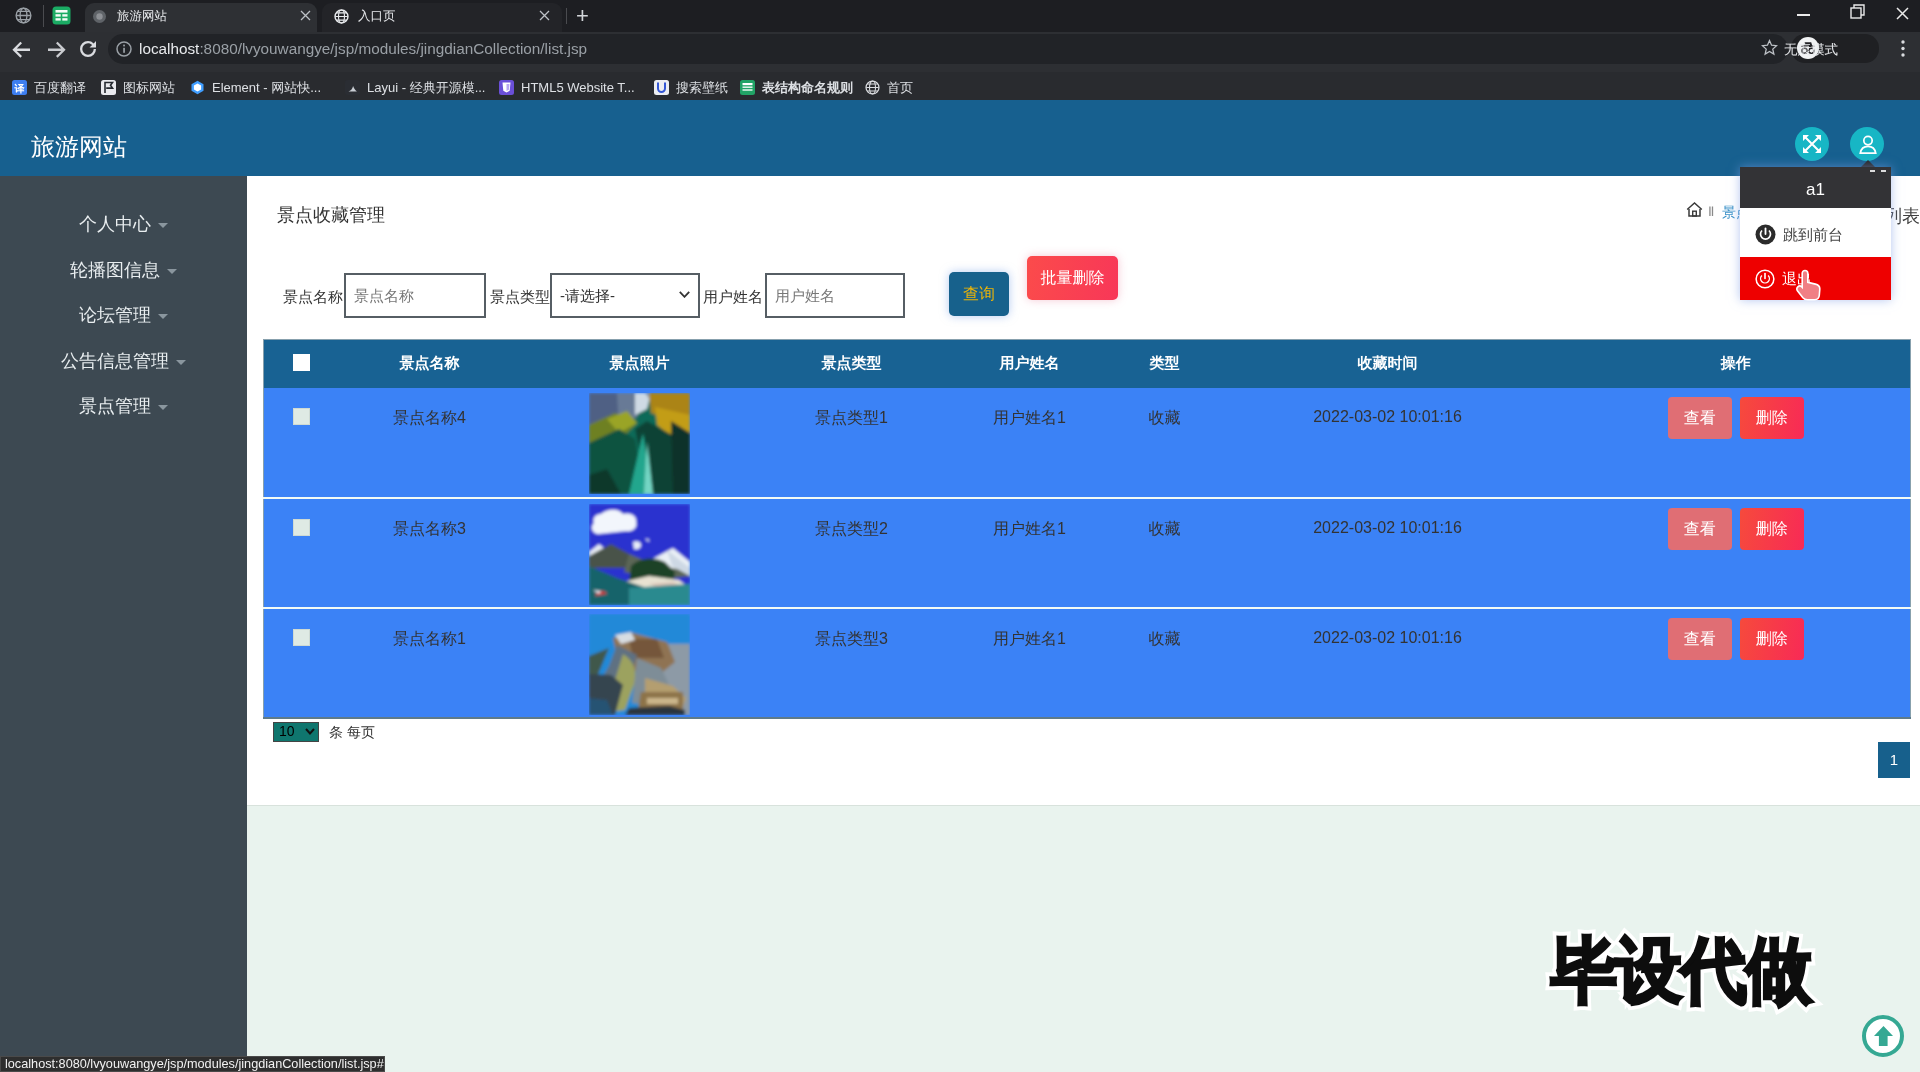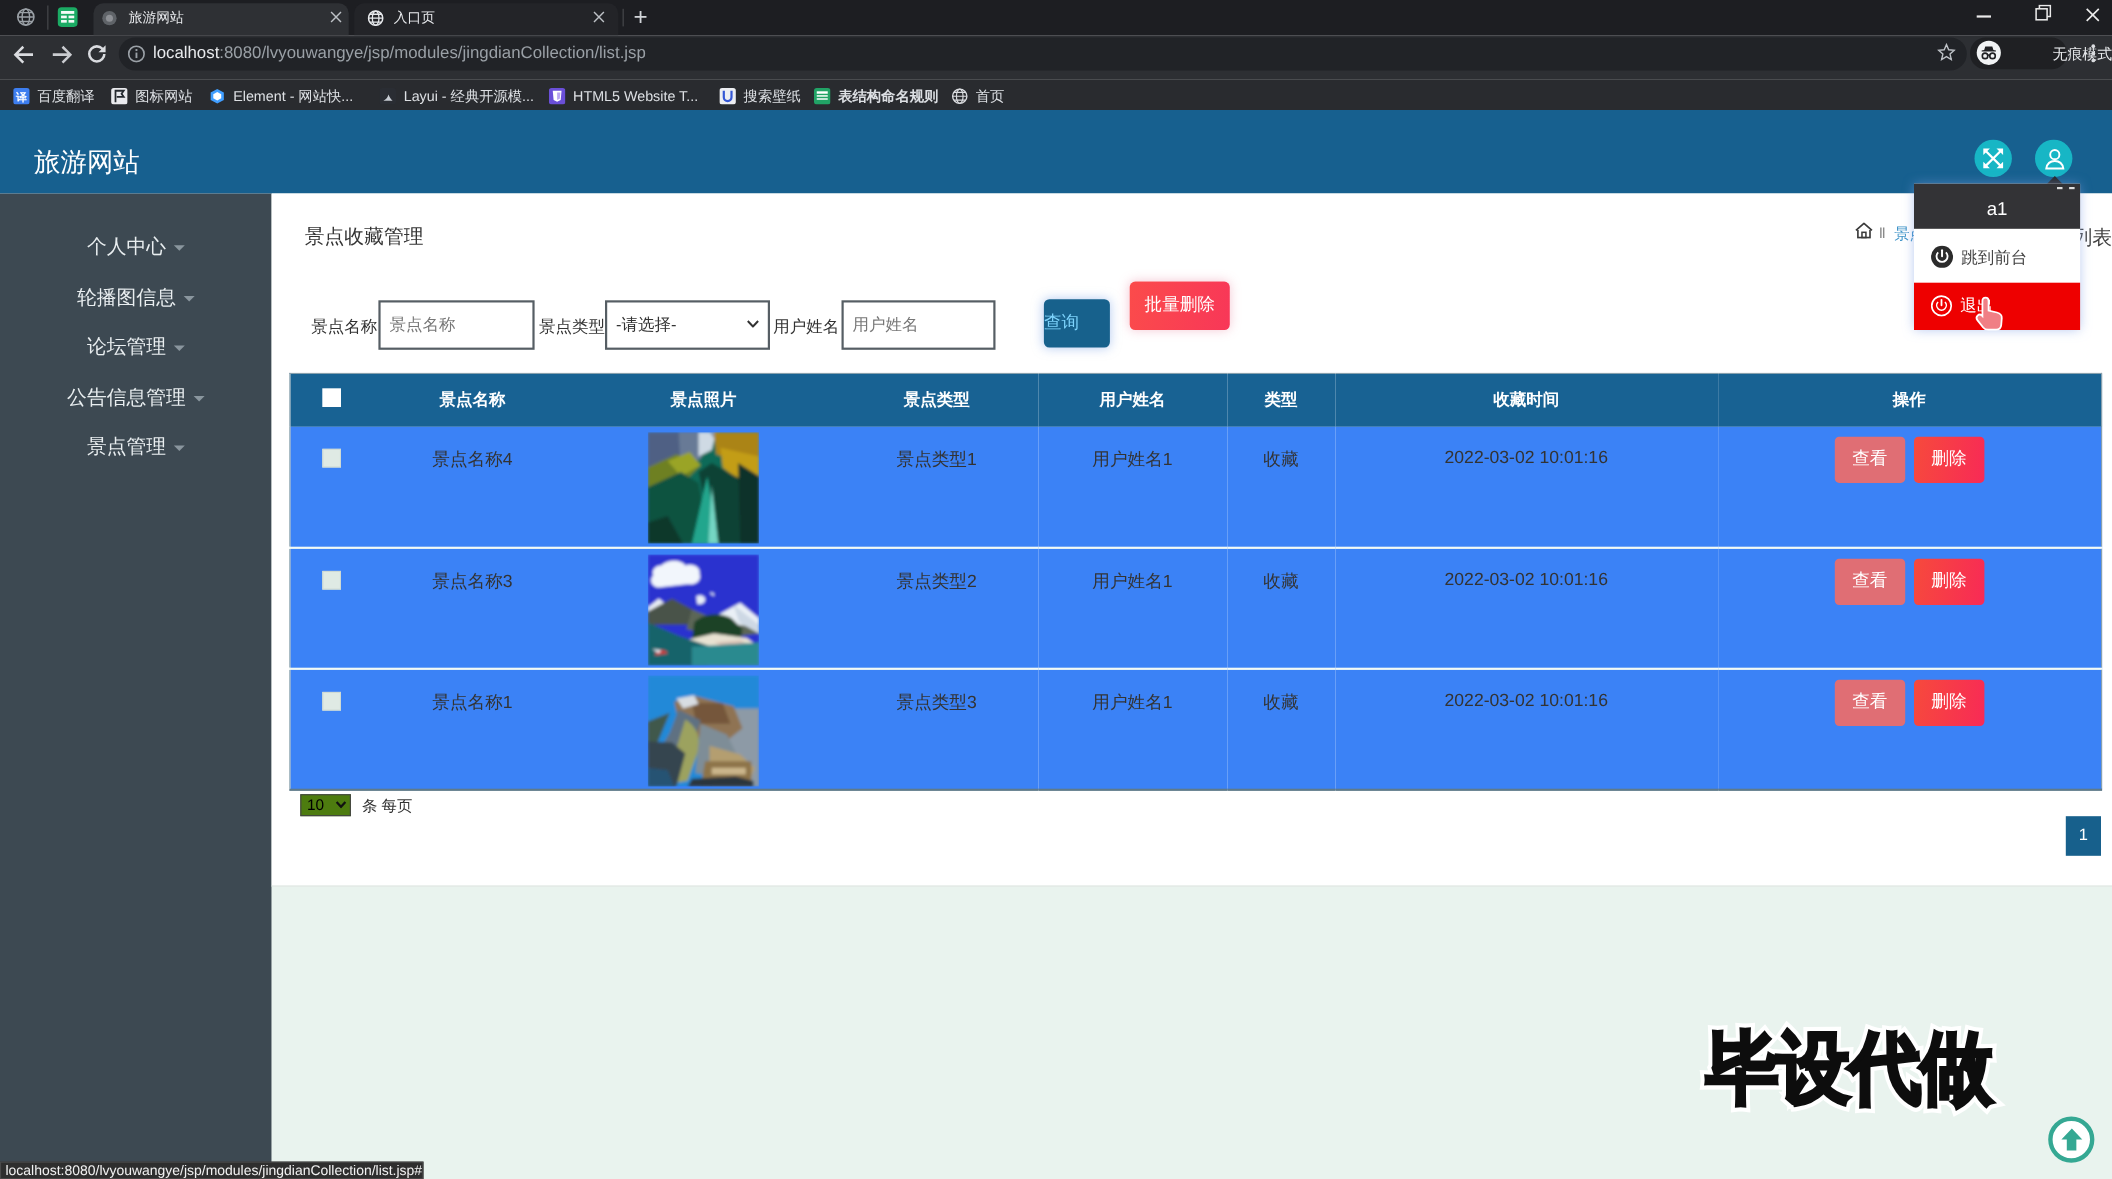--- a/index.html
+++ b/index.html
@@ -30,38 +30,38 @@
   .menuitem { width:247px; text-align:center; color:#e9eef0; font-size:18px; }
   .caret { display:inline-block; width:0; height:0; border-left:5px solid transparent; border-right:5px solid transparent; border-top:5px solid #8a969e; vertical-align:middle; margin-left:7px; }
 
   
   #main { left:247px; top:176px; width:1673px; height:896px; background:#e9f3ee; }
   #panel { left:0; top:0; width:1673px; height:630px; background:#fff; border-bottom:1px solid #d8e2dc; }
   #pagetitle { left:30px; top:27px; font-size:18px; color:#333; }
 
   .slabel { font-size:15px; color:#333; top:112px; }
   .sinput { top:97px; height:45px; border:2px solid #565e64; background:#fff; font-size:15px; color:#777; padding-left:8px; line-height:41px; }
-  #btnquery { left:702px; top:96px; width:60px; height:44px; background:#17618c; border-radius:5px; color:#7dd3fc; font-size:16px; text-align:left; line-height:44px; box-shadow:0 0 10px rgba(120,160,230,.55);}
+  #btnquery { left:702px; top:96px; width:60px; height:44px; background:#17618c; border-radius:5px; color:#eab308; font-size:16px; text-align:center; line-height:44px; box-shadow:0 0 10px rgba(120,160,230,.55);}
   #btndel { left:780px; top:80px; width:91px; height:44px; background:linear-gradient(100deg,#fb4b4b,#f83758); border-radius:5px; color:#fff; font-size:16px; text-align:center; line-height:44px; box-shadow:0 0 10px rgba(230,120,150,.4);}
 
   
   #tbl { left:16px; top:163px; width:1647px; border-collapse:collapse; table-layout:fixed; border:1px solid #87a0ad; border-bottom:2px solid #5f7b8a; }
   #tbl th { background:#186293; color:#fff; font-size:15px; font-weight:bold; height:48px; text-align:center; }
   #tbl td { font-size:16px; color:#333; text-align:center; vertical-align:top; padding-top:20px; height:110px; }
   #tbl tr.r { background:#3b82f6; border-bottom:2px solid #f2faf5; }
   #tbl tr.r:last-of-type { border-bottom:2px solid #5f7b8a; }
   .rowimg { width:101px; height:101px; margin-top:-15px; display:block; margin-left:auto; margin-right:auto; }
   .cellbtns { padding-top:9px !important; }
   .btnview { display:inline-block; width:64px; height:42px; background:#e06e74; border-radius:4px; color:#fff; font-size:16px; text-align:center; line-height:42px; }
   .btndel2 { display:inline-block; width:64px; height:42px; background:linear-gradient(100deg,#f64a3c,#f82a56); border-radius:4px; color:#fff; font-size:16px; text-align:center; line-height:42px; margin-left:8px; }
   .ckb { display:inline-block; width:17px; height:17px; background:#fff; }
   .ckbody { display:inline-block; width:17px; height:17px; background:#dfeae4; border:1px solid #cfdad3; }
 
   
-  #psel { left:26px; top:546px; width:46px; height:20px; border:1.5px solid #444; background:#4d7c0f; font-size:14px; color:#000; line-height:17px; padding-left:5px; }
+  #psel { left:26px; top:546px; width:46px; height:20px; border:1.5px solid #444; background:#0f766e; font-size:14px; color:#000; line-height:17px; padding-left:5px; }
   #pseltxt { left:82px; top:548px; font-size:14px; color:#333; }
   #page1 { left:1631px; top:566px; width:32px; height:36px; background:#17608c; color:#fff; font-size:15px; text-align:center; line-height:36px; }
 
   
   #dropdown { left:1740px; top:167px; width:151px; height:133px; background:#fff; box-shadow:0 0 10px rgba(130,160,230,.6); }
   #dd-head { left:0; top:0; width:151px; height:41px; background:#333336; color:#fff; font-size:17px; text-align:center; line-height:45px; }
   #dd-mid { left:0; top:45px; width:151px; height:45px; background:#fff; color:#444; font-size:15px; line-height:45px; }
   #dd-bot { left:0; top:90px; width:151px; height:43px; background:#ee0000; color:#fff; font-size:15px; line-height:43px; }
 
   
@@ -140,21 +140,21 @@
       <path d="M12 2.2l2.9 6.6 7.1.7-5.4 4.8 1.6 7-6.2-3.7-6.2 3.7 1.6-7L2 9.5l7.1-.7z" fill="none" stroke="#bdc1c6" stroke-width="1.8"></path>
     </svg>
   <div class="abs" style="left:1791px;top:34px;width:88px;height:29px;background:#1f2023;border-radius:14px;"></div>
   <svg class="abs" style="left:1796px;top:36px;" width="24" height="24" viewBox="0 0 24 24">
       <circle cx="12" cy="12" r="11" fill="#f1f3f4"></circle>
       <path d="M8.8 6.2h6.4l1 3.2c.9.1 1.6.2 2.3.45v1.05H5.5V9.85c.7-.25 1.4-.35 2.3-.45z" fill="#202124"></path>
       <circle cx="8.6" cy="14.8" r="2.5" fill="none" stroke="#202124" stroke-width="1.5"></circle>
       <circle cx="15.4" cy="14.8" r="2.5" fill="none" stroke="#202124" stroke-width="1.5"></circle>
       <path d="M11.1 14.3c.55-.4 1.25-.4 1.8 0" stroke="#202124" stroke-width="1.3" fill="none"></path>
     </svg>
-  <div class="abs" style="left:1866px;top:41px;color:#e8eaed;font-size:13.5px;">无痕模式</div>
+  <div class="abs" style="left:1784px;top:41px;color:#e8eaed;font-size:13.5px;">无痕模式</div>
   <svg class="abs" style="left:1899px;top:39px;" width="8" height="19" viewBox="0 0 8 19">
       <circle cx="4" cy="3" r="1.7" fill="#dadce0"></circle>
       <circle cx="4" cy="9.5" r="1.7" fill="#dadce0"></circle>
       <circle cx="4" cy="16" r="1.7" fill="#dadce0"></circle>
     </svg>
 
   <div class="abs bk" style="left:12px;top:80px;"><svg width="15" height="15" viewBox="0 0 15 15">
         <rect width="15" height="15" rx="2.5" fill="#3d7ef0"></rect>
         <text x="7.5" y="11.5" font-size="10" fill="#fff" text-anchor="middle" font-weight="bold">译</text>
       </svg><span>百度翻译</span></div>

